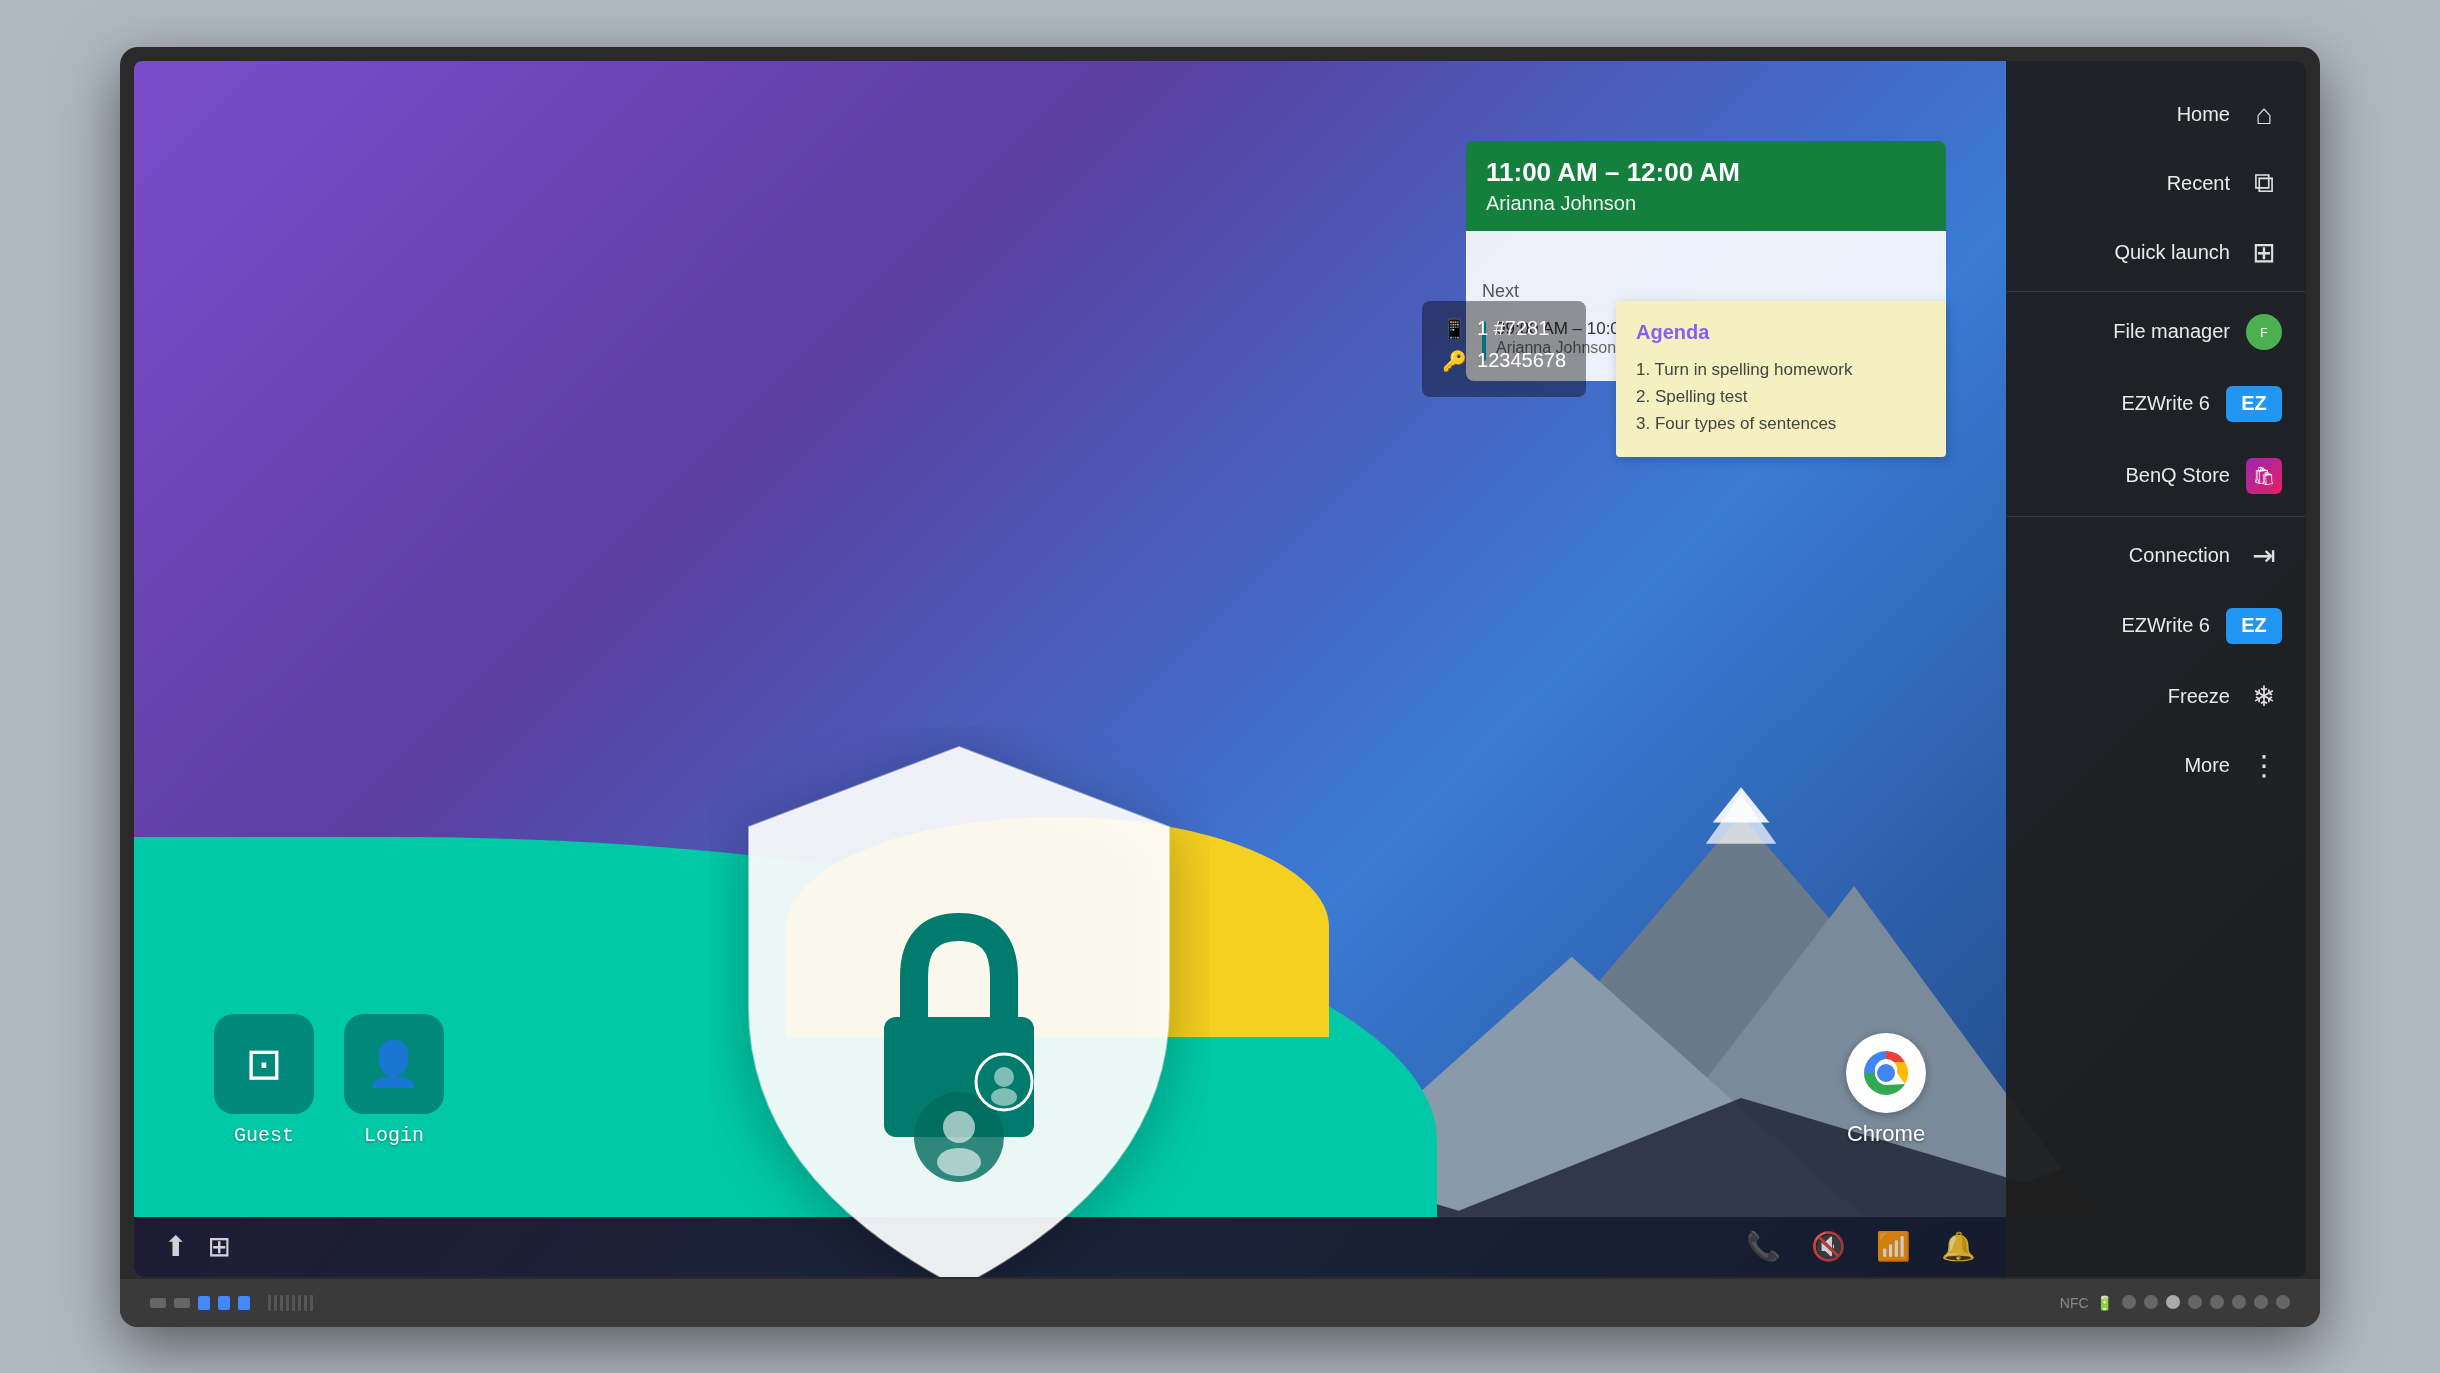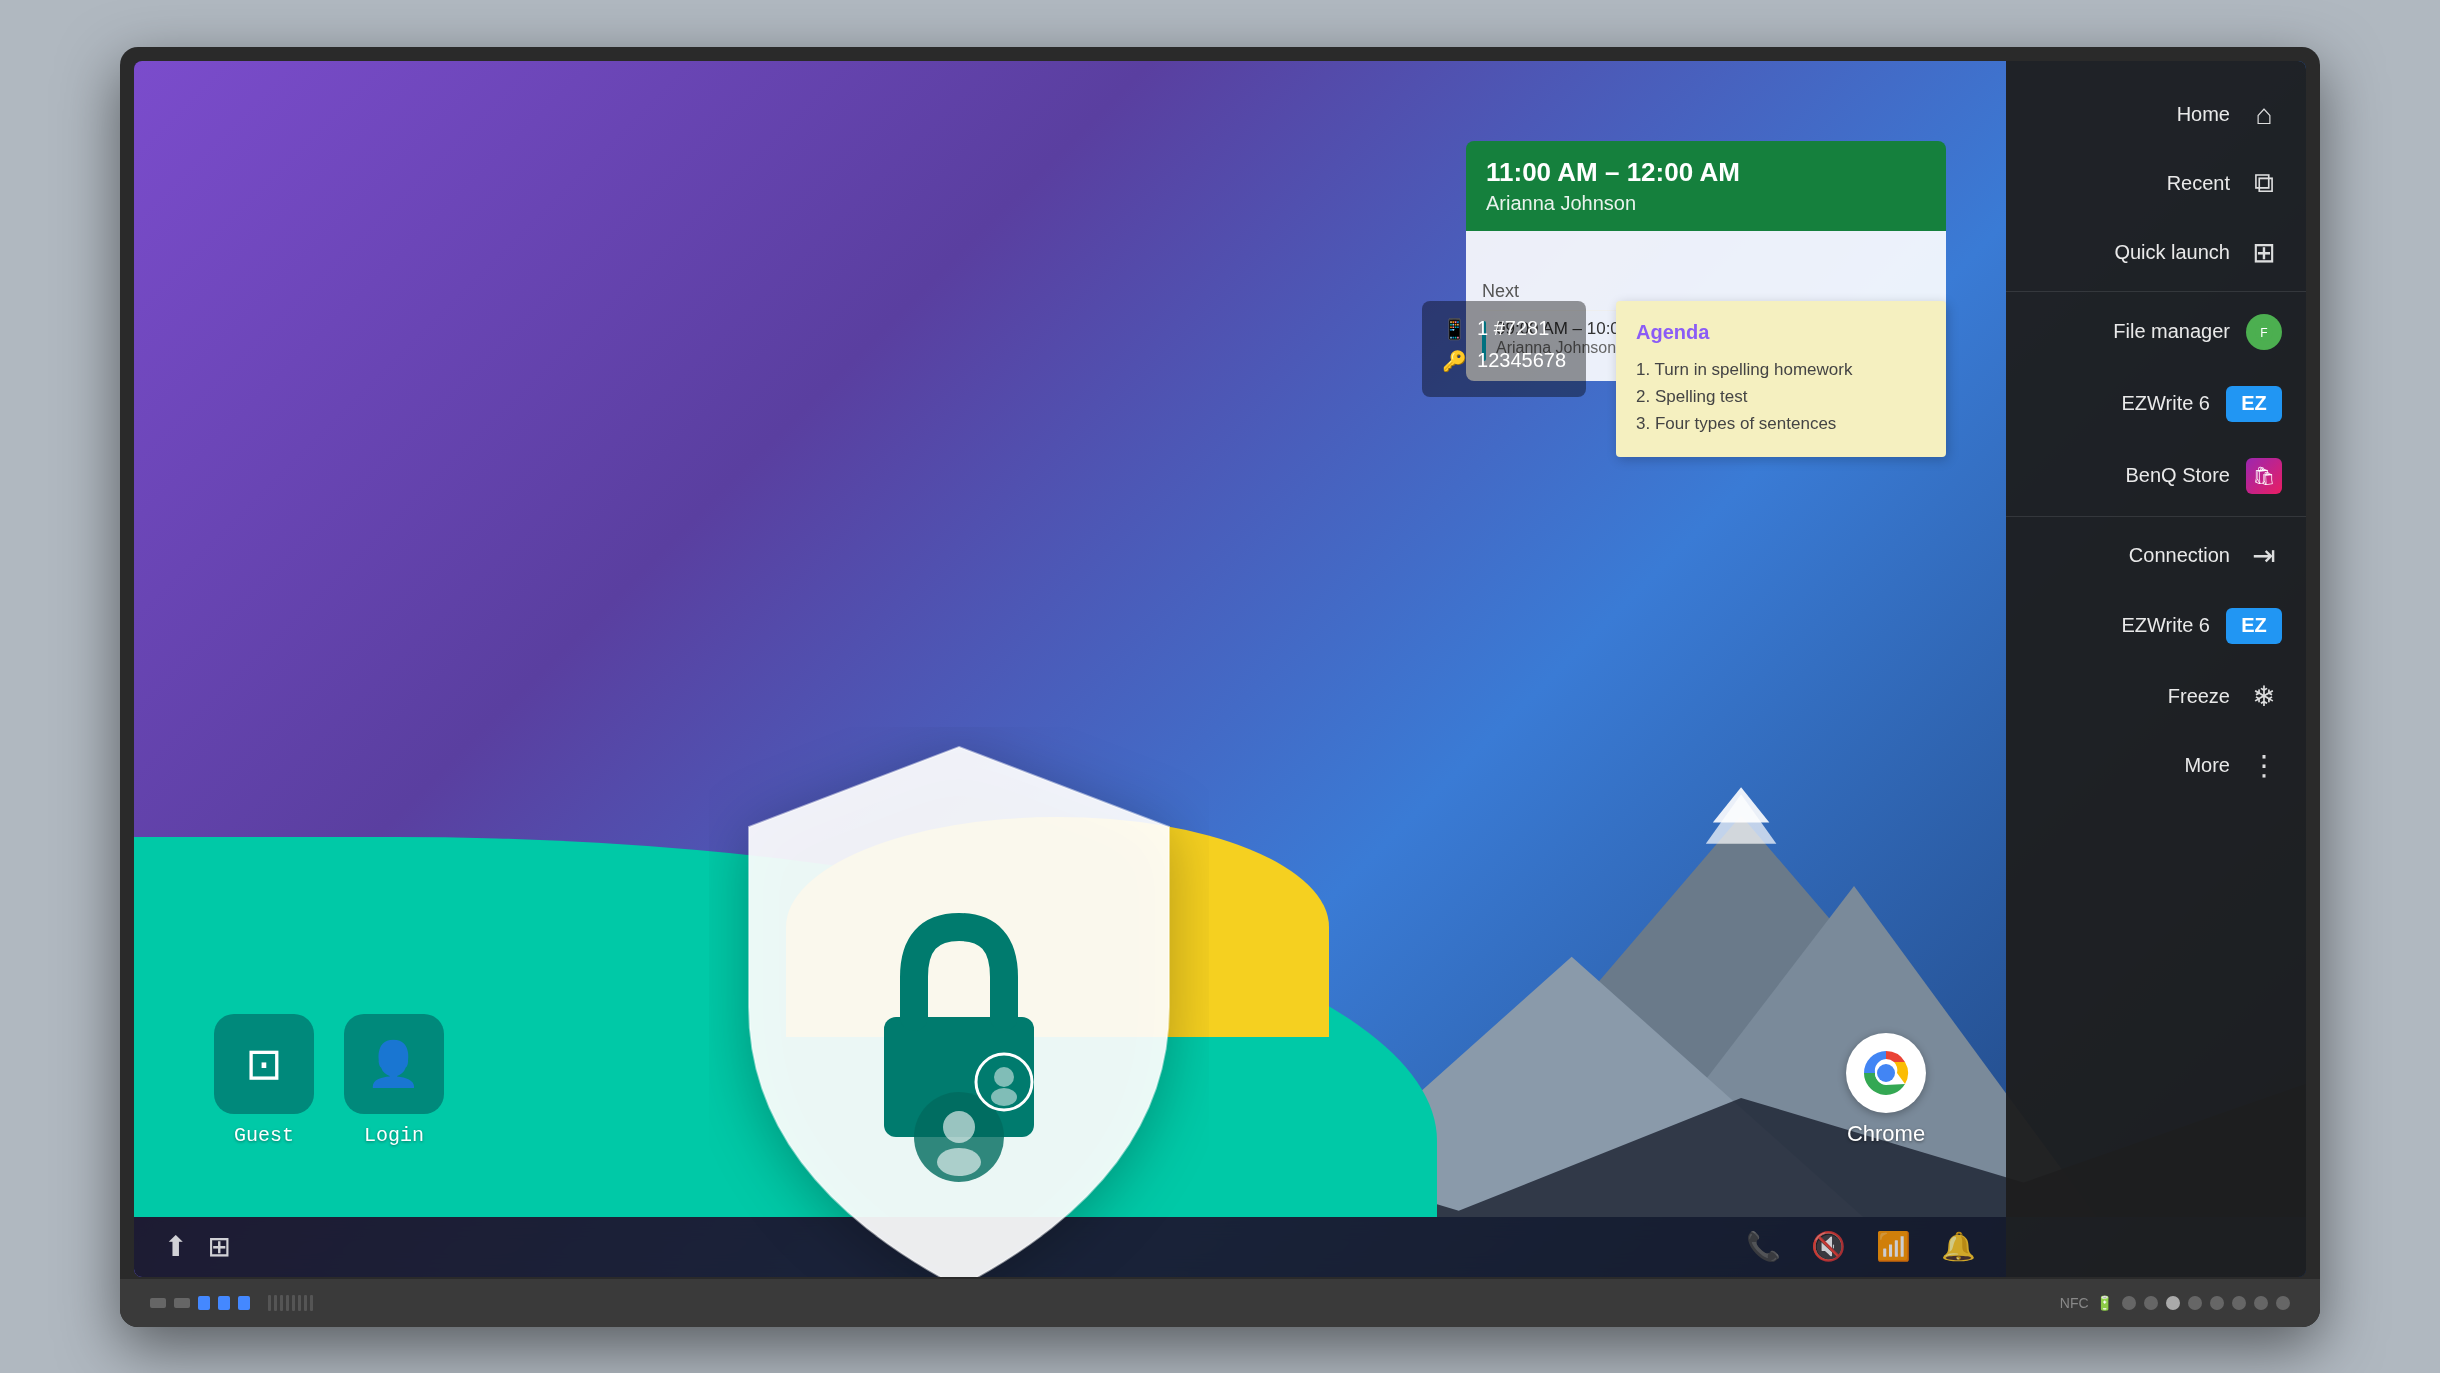--- a/index.html
+++ b/index.html
@@ -405,21 +405,20 @@
       border-radius: 2px;
     }
     .port.usb {
       width: 12px;
       height: 14px;
       background: #4488ff;
     }
     .monitor-indicators {
       display: flex;
       gap: 8px;
-      align-items: center;
     }
     .indicator-dot {
       width: 14px;
       height: 14px;
       border-radius: 50%;
       background: #666;
     }
     .indicator-dot.active {
       background: #aaa;
     }

